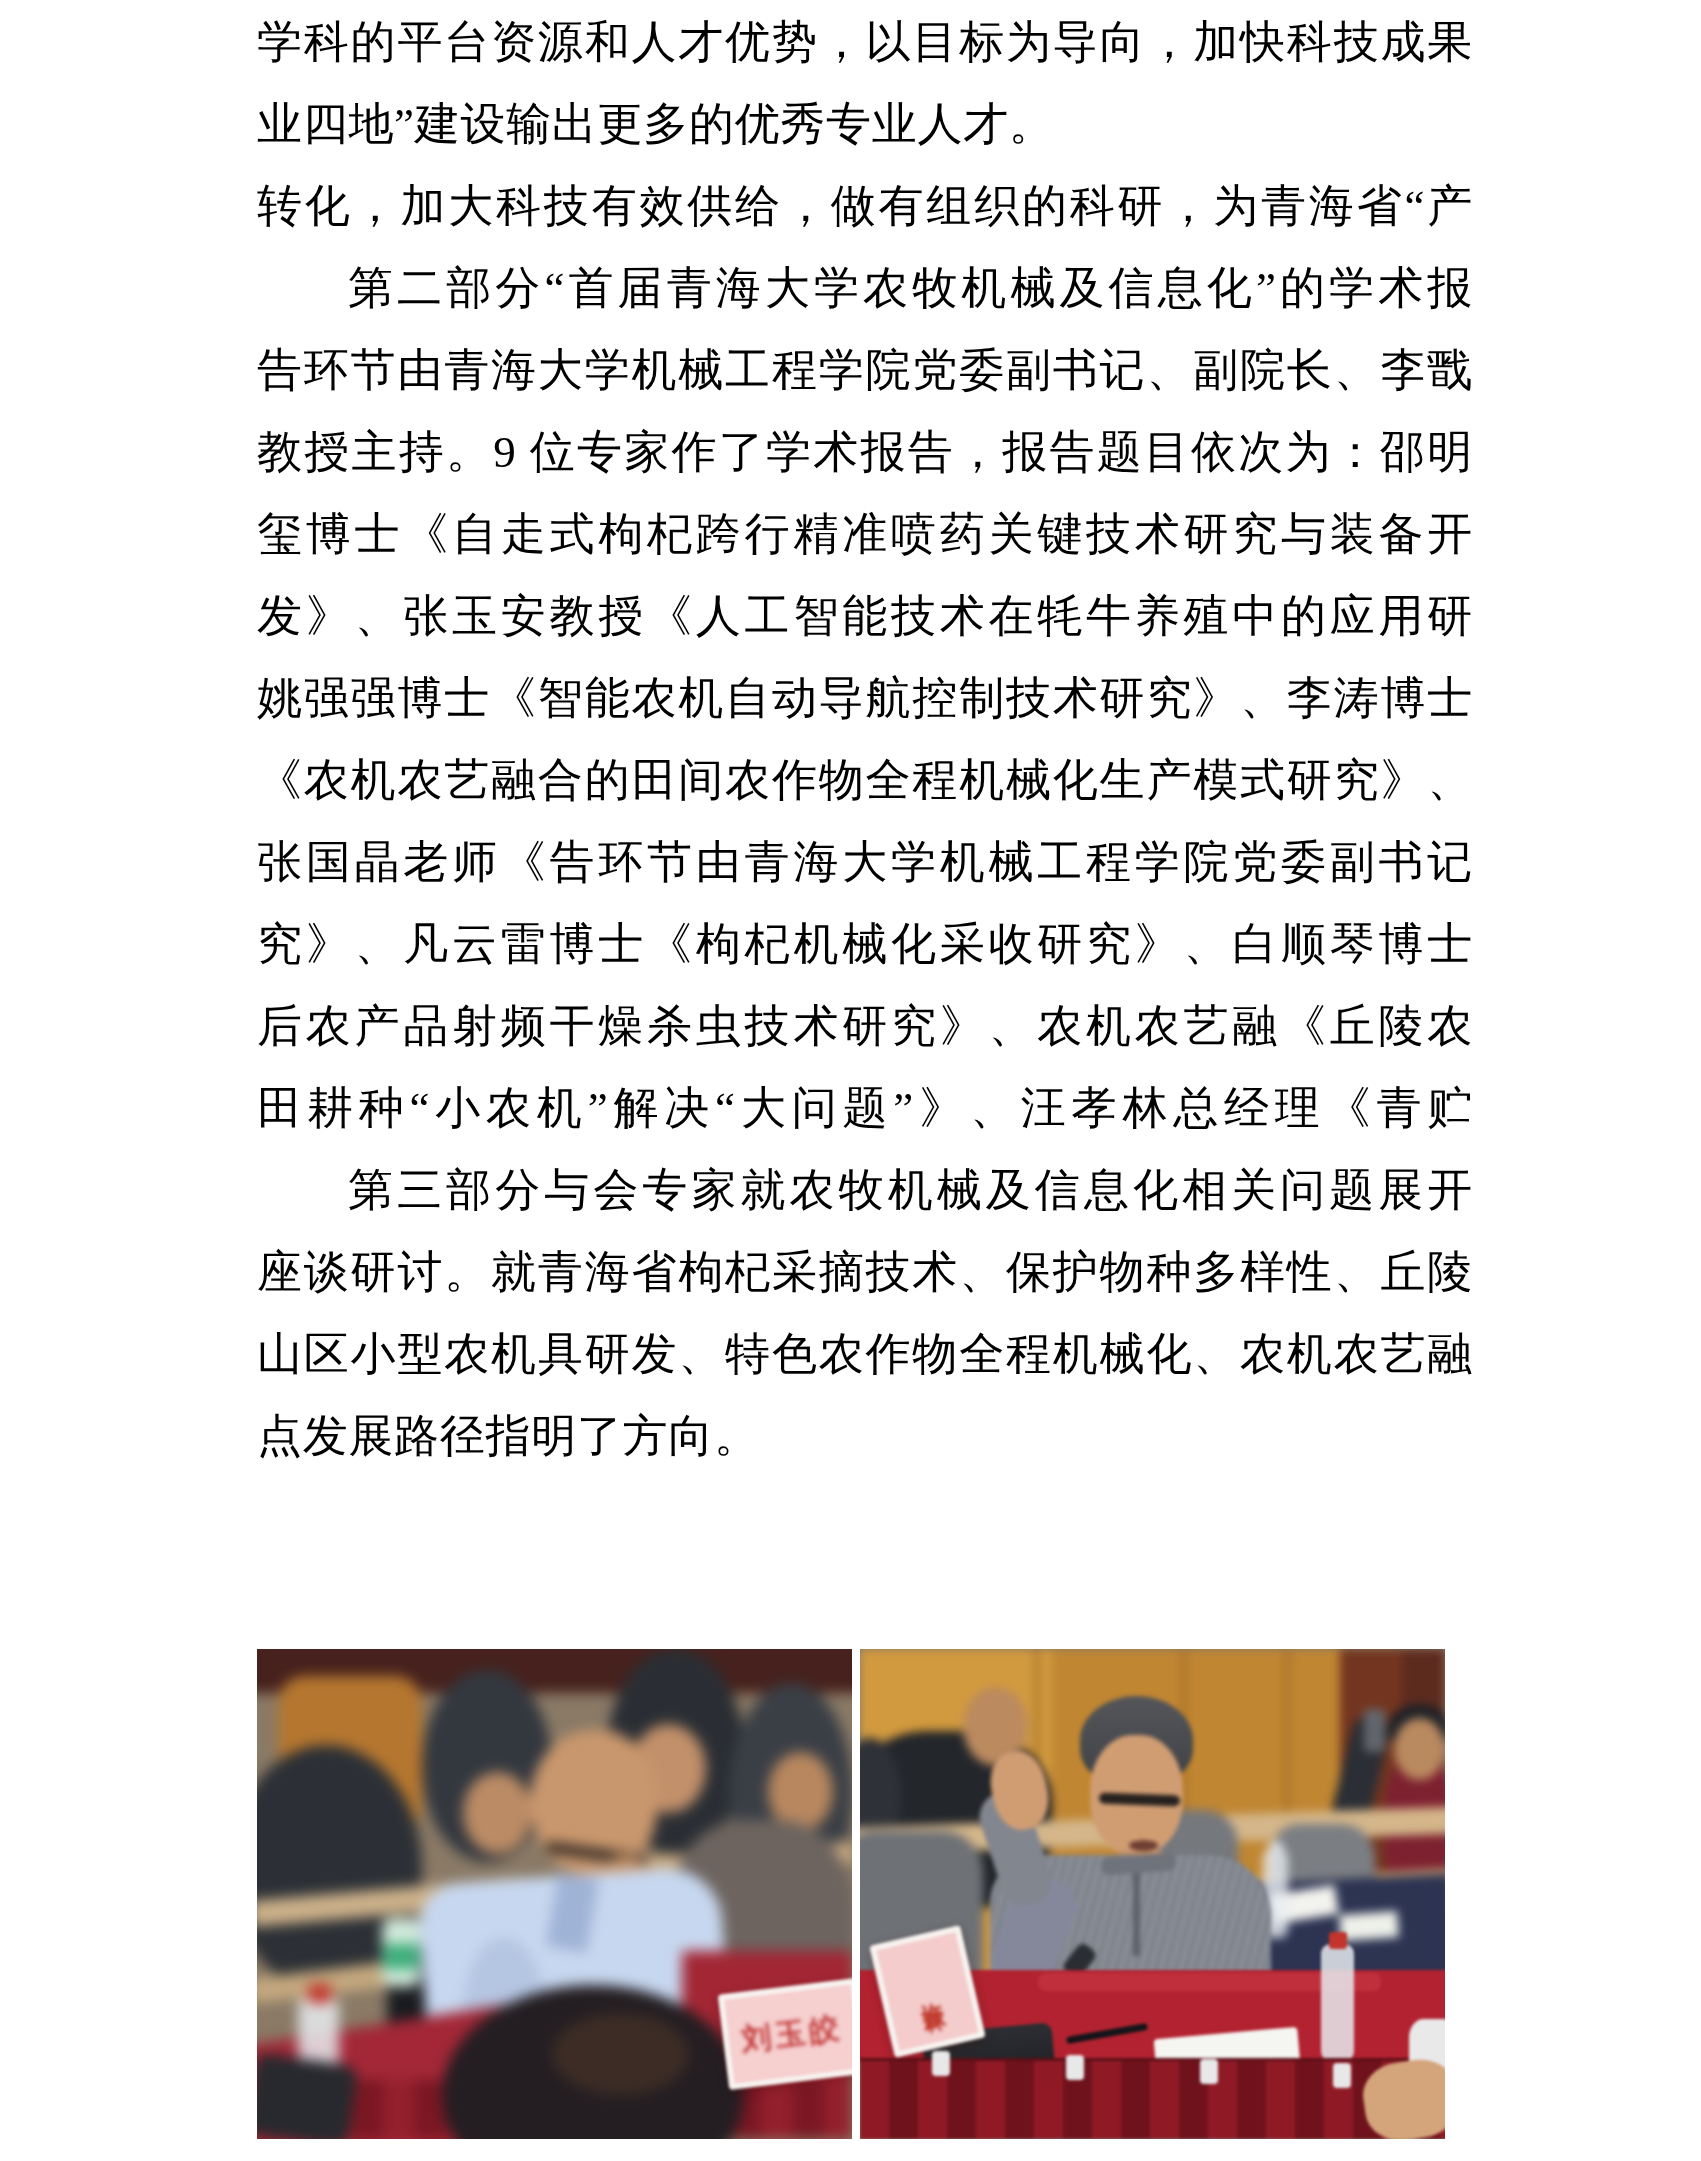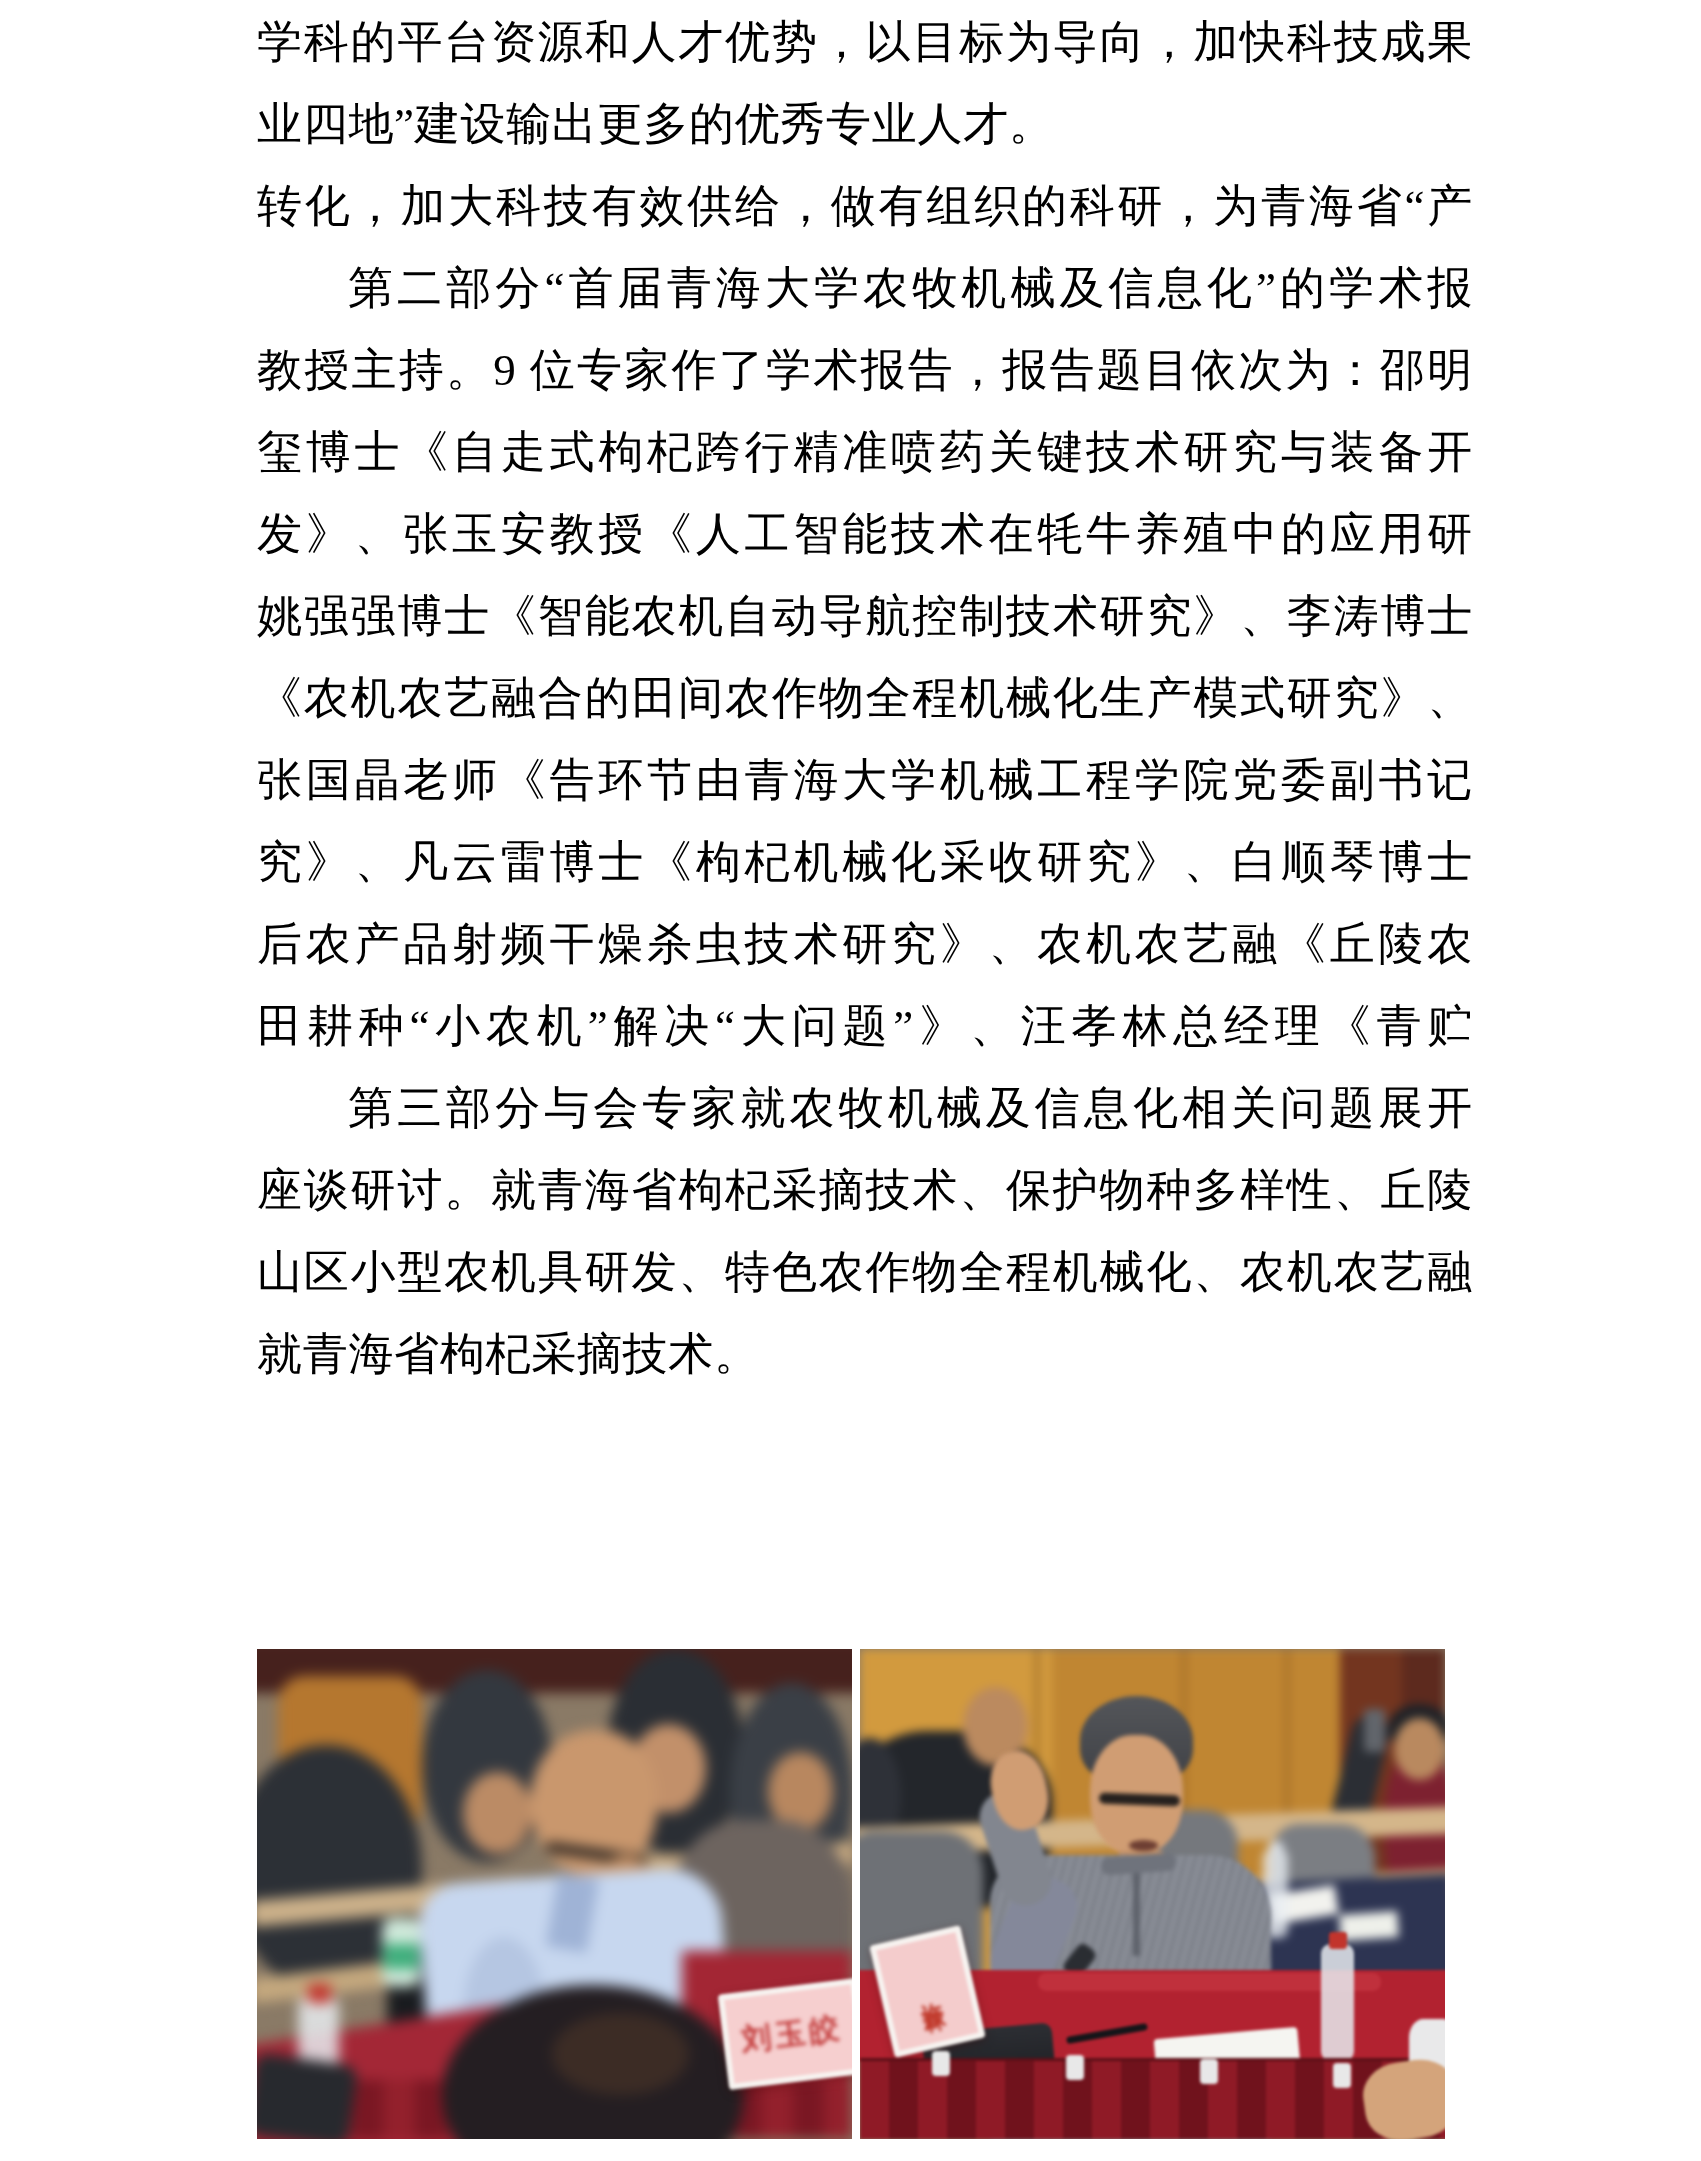--- a/index.html
+++ b/index.html
@@ -33,33 +33,34 @@
 </head>
 <body>
 
 <div class="page">
 
   <div class="textblock">
     <div class="line">学科的平台资源和人才优势，以目标为导向，加快科技成果</div>
     <div class="line end">业四地”建设输出更多的优秀专业人才。</div>
     <div class="line">转化，加大科技有效供给，做有组织的科研，为青海省“产</div>
     <div class="line indent">第二部分“首届青海大学农牧机械及信息化”的学术报</div>
+    <div class="line">告环节由青海大学机械工程学院党委副书记、副院长、李戬</div>
     <div class="line">教授主持。9 位专家作了学术报告，报告题目依次为：邵明</div>
     <div class="line">玺博士《自走式枸杞跨行精准喷药关键技术研究与装备开</div>
     <div class="line">发》、张玉安教授《人工智能技术在牦牛养殖中的应用研究》、</div>
     <div class="line">姚强强博士《智能农机自动导航控制技术研究》、李涛博士</div>
     <div class="line">《农机农艺融合的田间农作物全程机械化生产模式研究》、</div>
     <div class="line">张国晶老师《告环节由青海大学机械工程学院党委副书记</div>
     <div class="line">究》、凡云雷博士《枸杞机械化采收研究》、白顺琴博士《采</div>
     <div class="line">后农产品射频干燥杀虫技术研究》、农机农艺融《丘陵农</div>
     <div class="line">田耕种“小农机”解决“大问题”》、汪孝林总经理《青贮</div>
     <div class="line indent">第三部分与会专家就农牧机械及信息化相关问题展开</div>
     <div class="line">座谈研讨。就青海省枸杞采摘技术、保护物种多样性、丘陵</div>
     <div class="line">山区小型农机具研发、特色农作物全程机械化、农机农艺融</div>
-    <div class="line end">就青海省枸杞采摘技术。</div>
+    <div class="line end">点发展路径指明了方向。</div>
   </div>
 
   <div class="photo photo-left">
     <div class="lyr b9">
       <div class="s" style="left:-13.7px;top:-11px;width:624px;height:55px;background:#46211d;"></div>
       <div class="s" style="left:20.6px;top:27.4px;width:144px;height:158px;background:#b5772f;border-radius:27.4px;"></div>
       <div class="s" style="left:-27.4px;top:96px;width:192px;height:247px;background:#2c3036;border-radius:50%;"></div>
       <div class="s" style="left:165px;top:20.6px;width:130px;height:192px;background:#33383f;border-radius:50%;"></div>
       <div class="s" style="left:350px;top:0;width:137px;height:206px;background:#2a2e34;border-radius:50%;"></div>
       <div class="s" style="left:473px;top:34px;width:123px;height:220px;background:#3a3f46;border-radius:50%;"></div>

